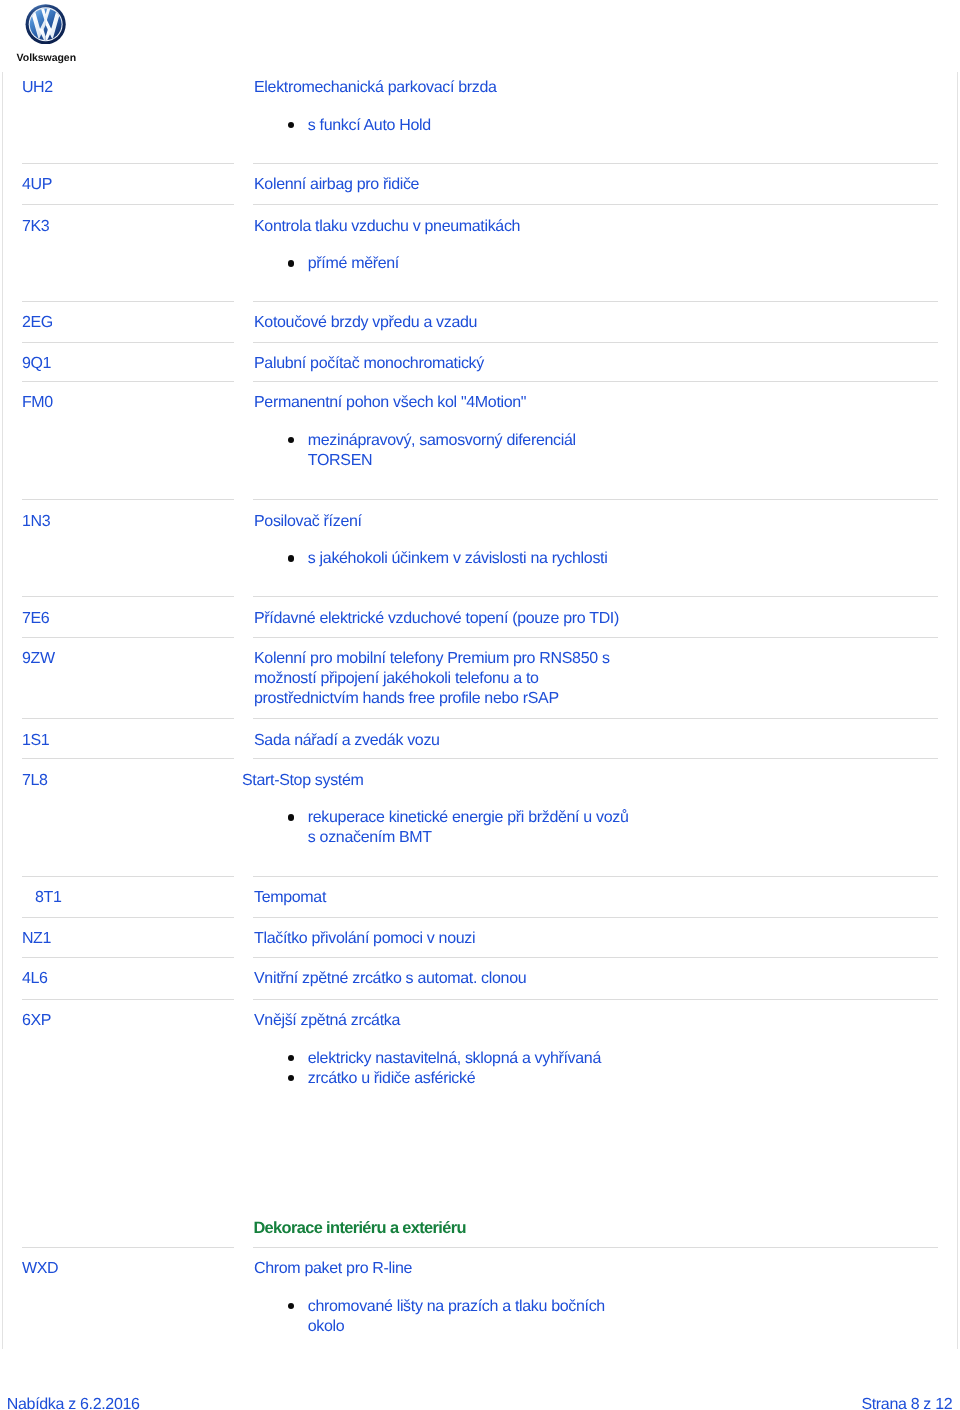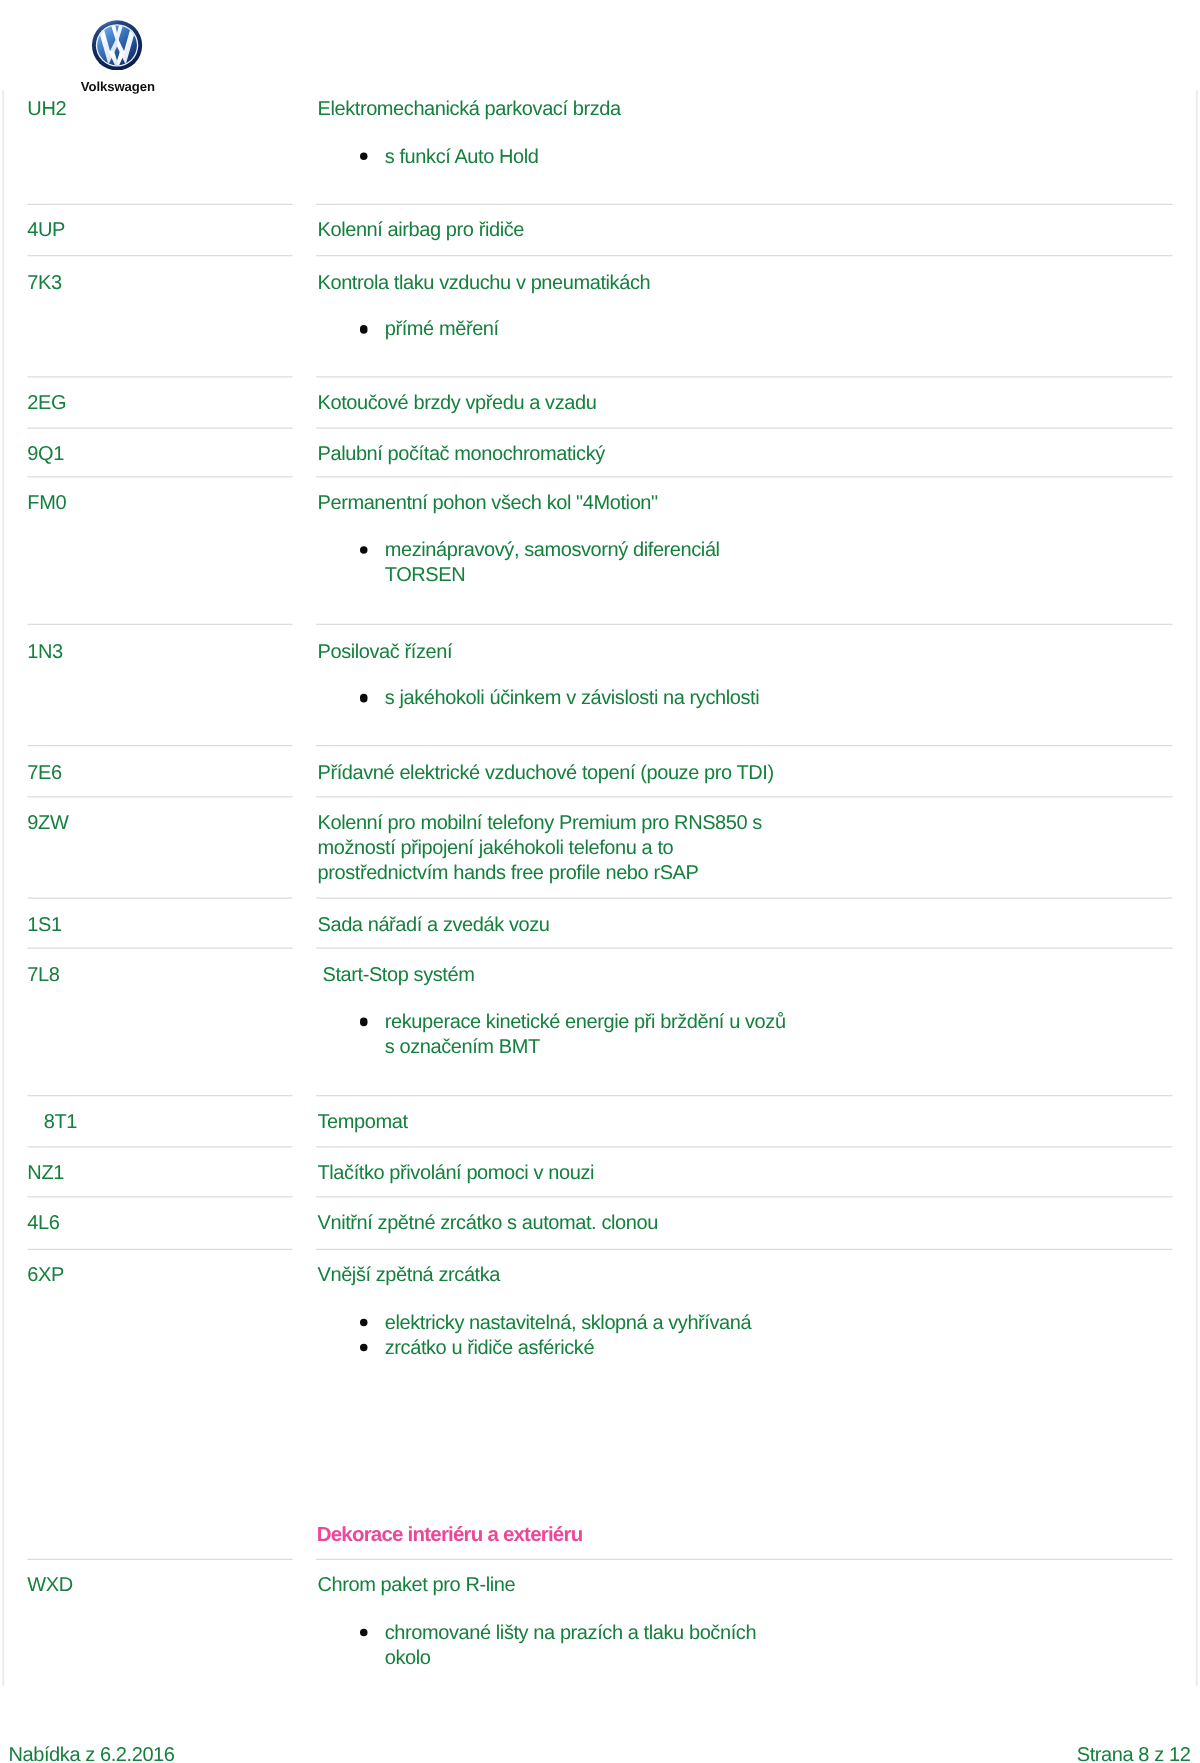--- a/index.html
+++ b/index.html
@@ -4,35 +4,35 @@
 <title>Volkswagen</title>
 <style>
 html,body{margin:0;padding:0;background:#ffffff;}
 body{width:960px;height:1410px;overflow:hidden;background:#fff;
      font-family:"Liberation Sans",sans-serif;color:#231f20;
      -webkit-font-smoothing:antialiased;
      text-rendering:geometricPrecision;}
 .page{position:relative;width:960px;height:1410px;background:#fff;}
 
 
-.brand{position:absolute;left:0;top:12px;width:130px;height:68px;margin-left:48px;}
+.brand{position:absolute;left:0;top:0;width:130px;height:68px;}
 .brand-logo{position:absolute;left:24.8px;top:3.6px;width:41.3px;height:40.6px;}
 .brand-word{position:absolute;left:16.6px;top:52.6px;font-size:10.5px;font-weight:bold;
             color:#101010;line-height:10px;letter-spacing:-0.05px;white-space:nowrap;}
 
 
 .vrule{position:absolute;width:1px;background:#e2e2e2;font-size:0;line-height:0;}
 .hrule{position:absolute;height:1px;background:#dcdcdc;font-size:0;line-height:0;}
 
 
 .txt,.code,.foot{position:absolute;white-space:pre;font-size:16px;letter-spacing:-0.33px;
-                 line-height:20px;color:#15803d;}
+                 line-height:20px;color:#1d4ed8;}
 .dot{position:absolute;width:6.4px;height:6.4px;border-radius:50%;background:#0a0a0a;}
 .head{position:absolute;white-space:pre;font-size:16.4px;letter-spacing:-0.63px;
-      line-height:20px;font-weight:bold;color:#ec4899;}
+      line-height:20px;font-weight:bold;color:#15803d;}
 </style>
 </head>
 <body>
 
 <div class="page">
   <div class="brand">
     <div class="brand-logo">
       <svg width="41.3" height="40.6" viewBox="0 0 100 100">
         <defs>
           <linearGradient id="ringg" x1="0.22" y1="0.02" x2="0.6" y2="1">
@@ -149,21 +149,21 @@
     <div>
       <div class="hrule" style="left:22.0px;top:718.4px;width:212.3px"></div>
       <div class="hrule" style="left:252.9px;top:718.4px;width:685.1px"></div>
       <div class="code" style="left:21.9px;top:730.60px">1S1</div>
       <div class="txt" style="left:254.0px;top:730.60px">Sada nářadí a zvedák vozu</div>
     </div>
     <div>
       <div class="hrule" style="left:22.0px;top:758.4px;width:212.3px"></div>
       <div class="hrule" style="left:252.9px;top:758.4px;width:685.1px"></div>
       <div class="code" style="left:21.9px;top:770.60px">7L8</div>
-      <div class="txt" style="left:258px;top:770.60px">Start-Stop systém</div>
+      <div class="txt" style="left:242px;top:770.60px">Start-Stop systém</div>
       <div class="dot" style="left:287.5px;top:814.30px"></div>
       <div class="txt" style="left:307.8px;top:808.30px">rekuperace kinetické energie při brždění u vozů</div>
       <div class="txt" style="left:307.8px;top:828.30px">s označením BMT</div>
     </div>
     <div>
       <div class="hrule" style="left:22.0px;top:876.1px;width:212.3px"></div>
       <div class="hrule" style="left:252.9px;top:876.1px;width:685.1px"></div>
       <div class="code" style="left:35px;top:888.30px">8T1</div>
       <div class="txt" style="left:254.0px;top:888.30px">Tempomat</div>
     </div>

